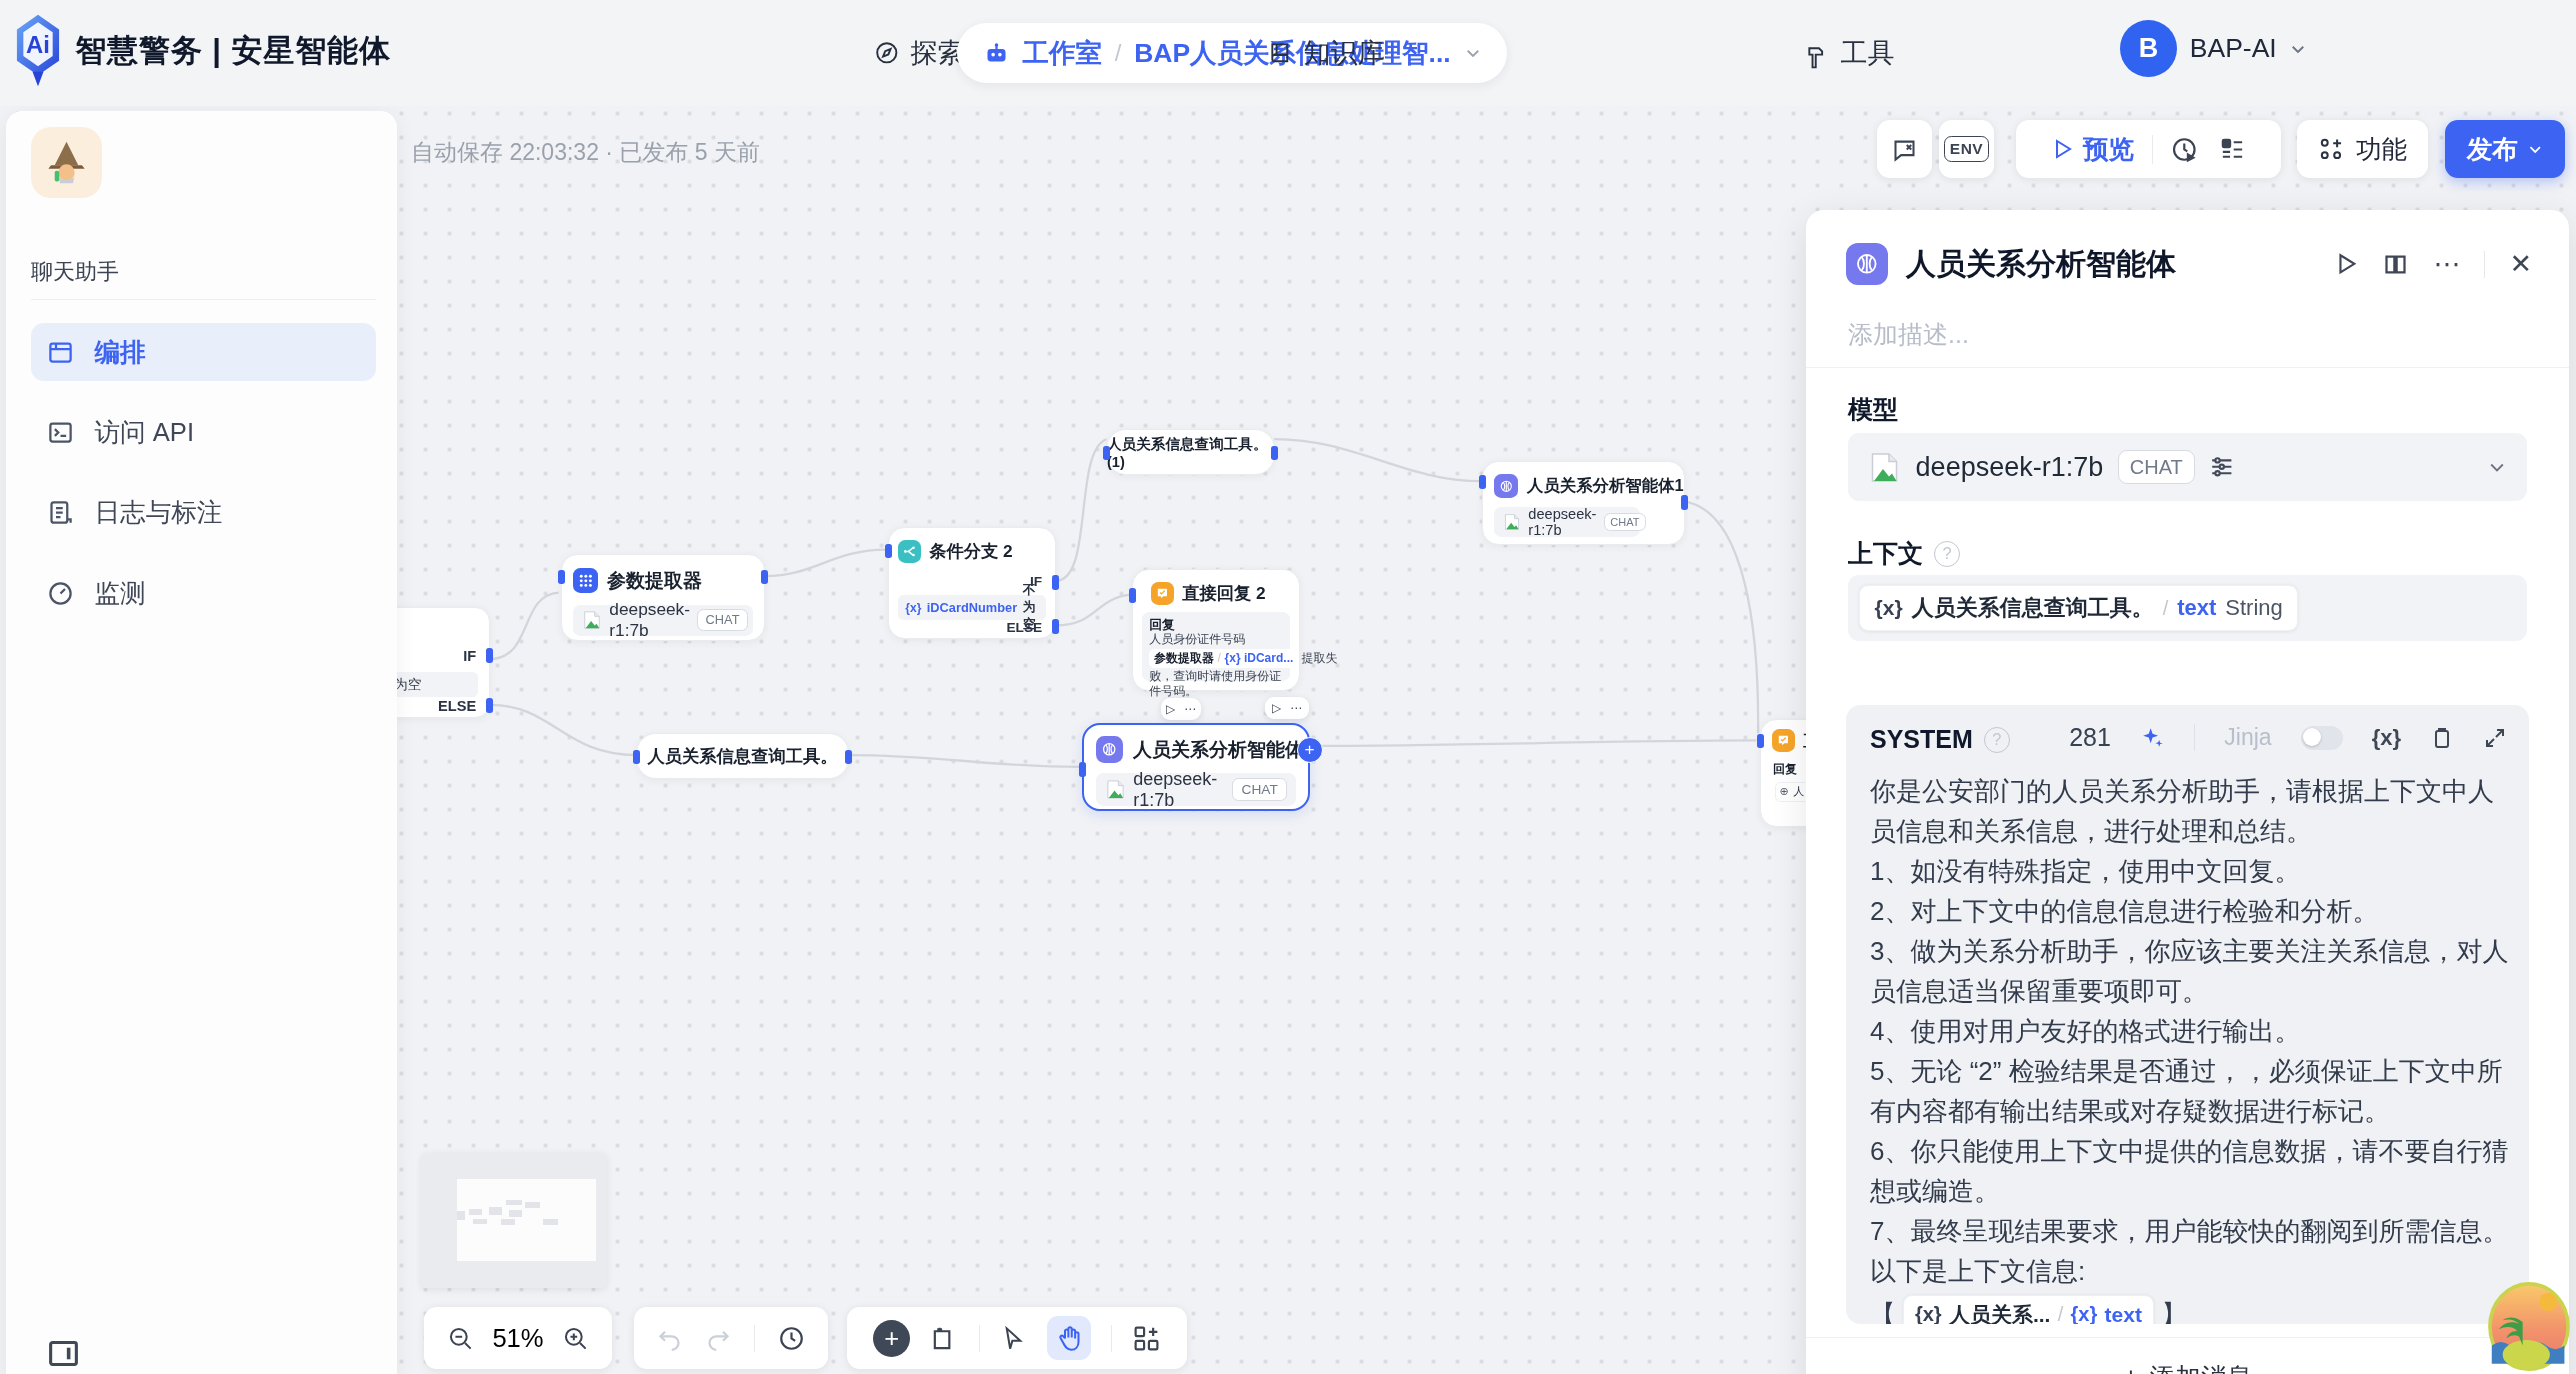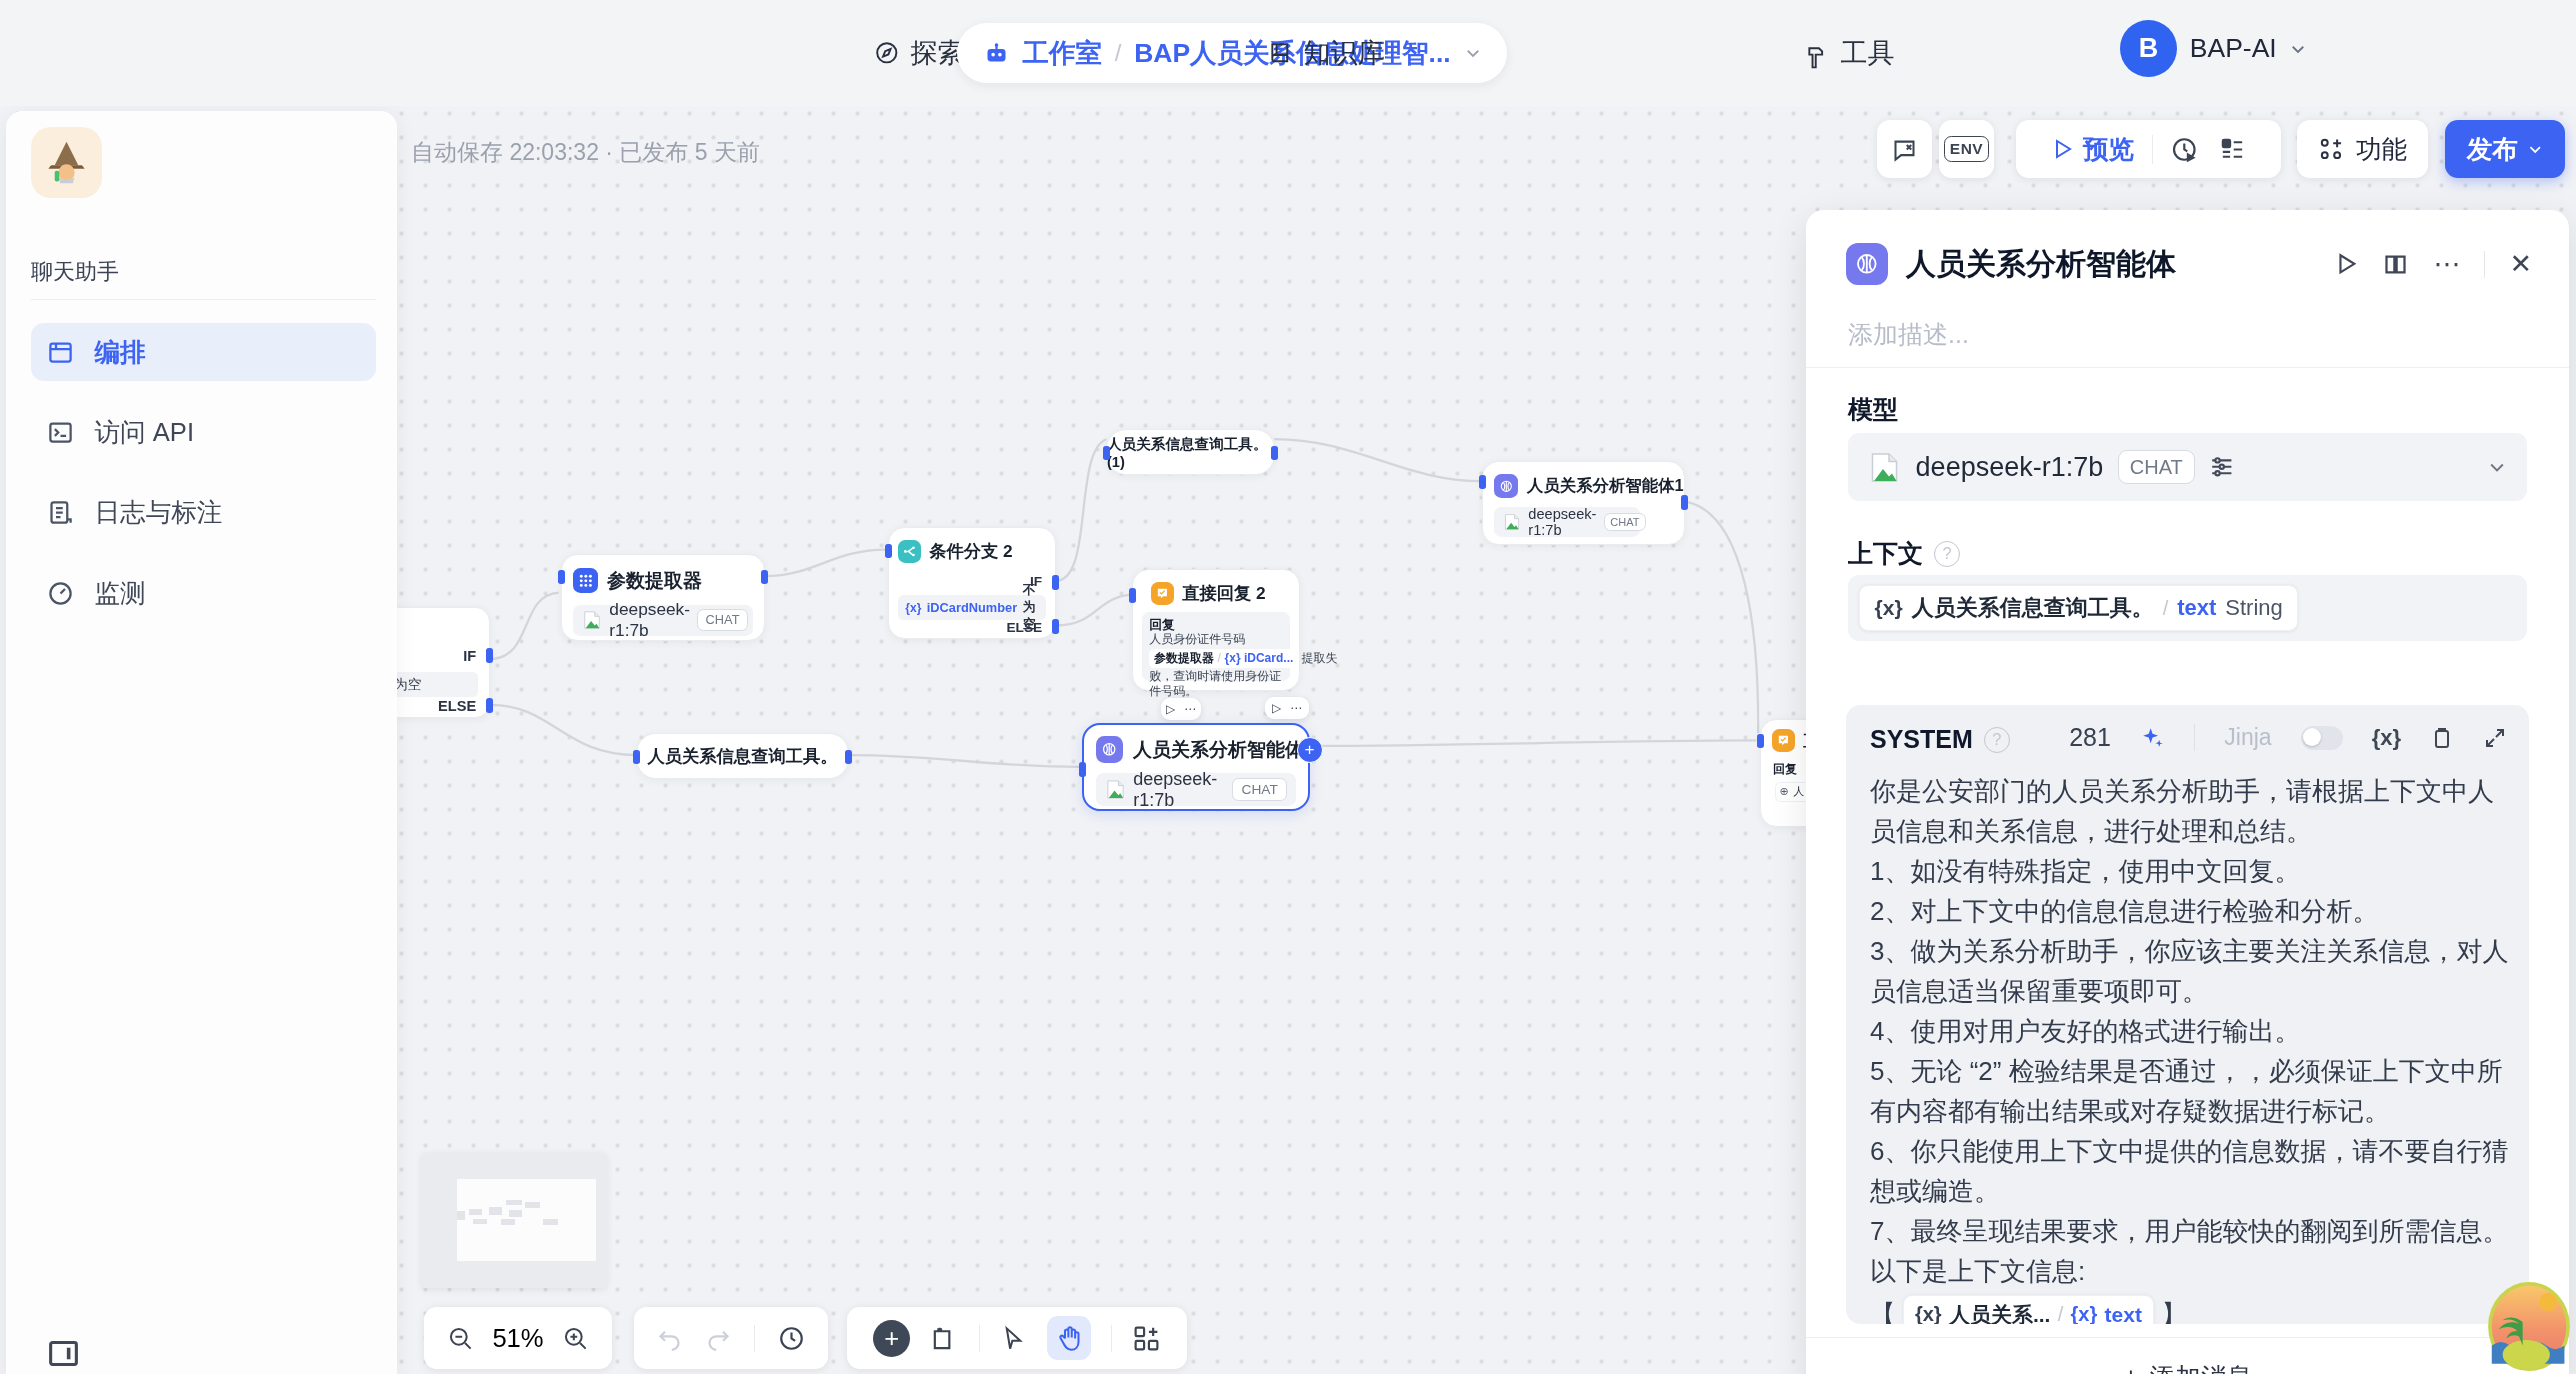--- a/index.html
+++ b/index.html
@@ -419,20 +419,35 @@
 
     <span class="abs icon-sq" style="left:42px;bottom:12.8px;">
       <svg width="31" height="27" viewBox="0 0 24 21" stroke="#3f4856" stroke-width="2.4" fill="none">
           <rect x="2" y="2" width="20" height="17" rx="1.5"></rect>
           <path d="M16 6v9" stroke-width="2.8"></path>
         </svg>
     </span>
   </div>
 
   <div id="topbar" class="abs">
+    <div class="abs flex" style="left:14.6px;top:12.8px;gap:14.6px;">
+      <svg width="46" height="77" viewBox="0 0 50 84">
+        <defs>
+            <linearGradient id="lg1" x1="0" y1="0" x2="1" y2="1">
+              <stop offset="0" stop-color="#6aa8f7"></stop>
+              <stop offset="1" stop-color="#2743d8"></stop>
+            </linearGradient>
+          </defs>
+        <path d="M25 2 48 18v34L25 68 2 52V18z" fill="url(#lg1)"></path>
+        <path d="M25 10 41 21v26L25 58 9 47V21z" fill="#fff" opacity=".92"></path>
+        <text x="25" y="44" font-size="26" font-weight="bold" fill="#2743d8" text-anchor="middle">Ai</text>
+        <path d="M19 64l6 16 6-16z" fill="#2743d8"></path>
+      </svg>
+      <span style="font-size:31px;font-weight:bold;color:#10182b;letter-spacing:0.9px;">智慧警务 | 安星智能体</span>
+    </div>
 
     <div class="abs tb-item" style="left:874px;top:35px;">
       <svg width="25.6" height="25.6" viewBox="0 0 24 24" stroke="#29303f" stroke-width="1.8" fill="none">
           <circle cx="12" cy="12" r="9"></circle>
           <path d="M15.5 8.5l-2 5-5 2 2-5z"></path>
         </svg>
       <span>探索</span>
     </div>
 
     <div class="abs tb-pill" style="left:957px;top:23px;">

